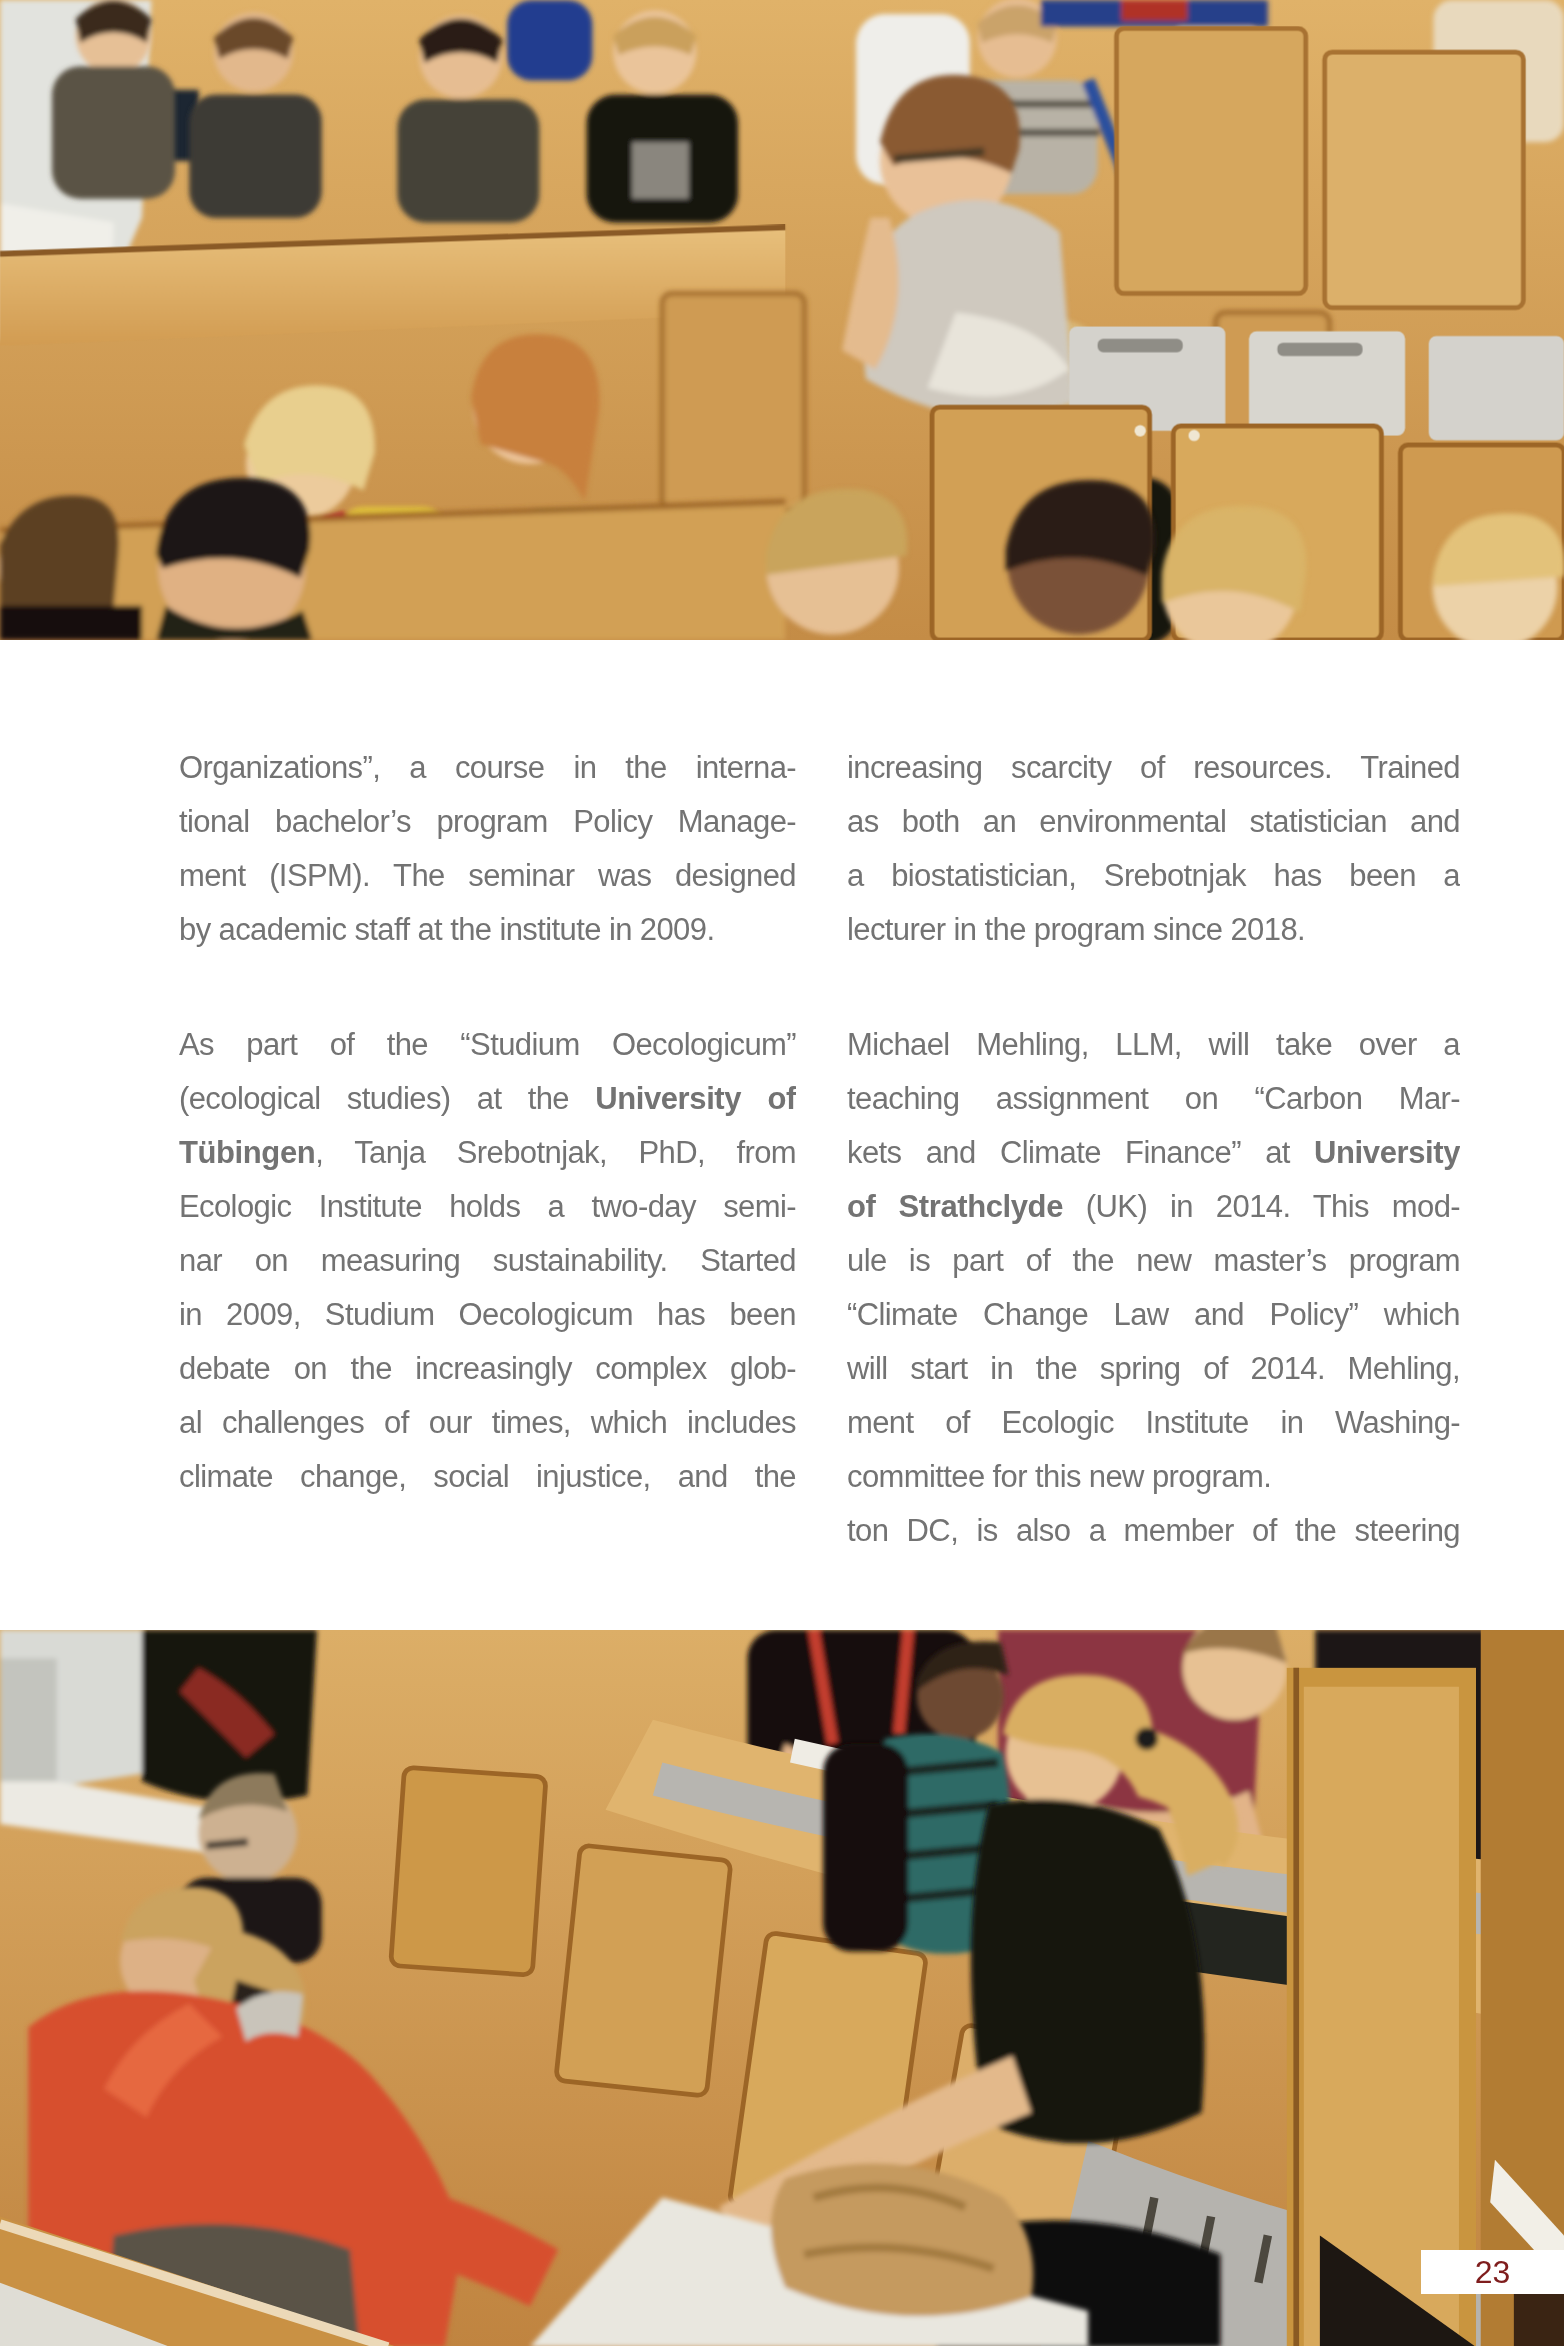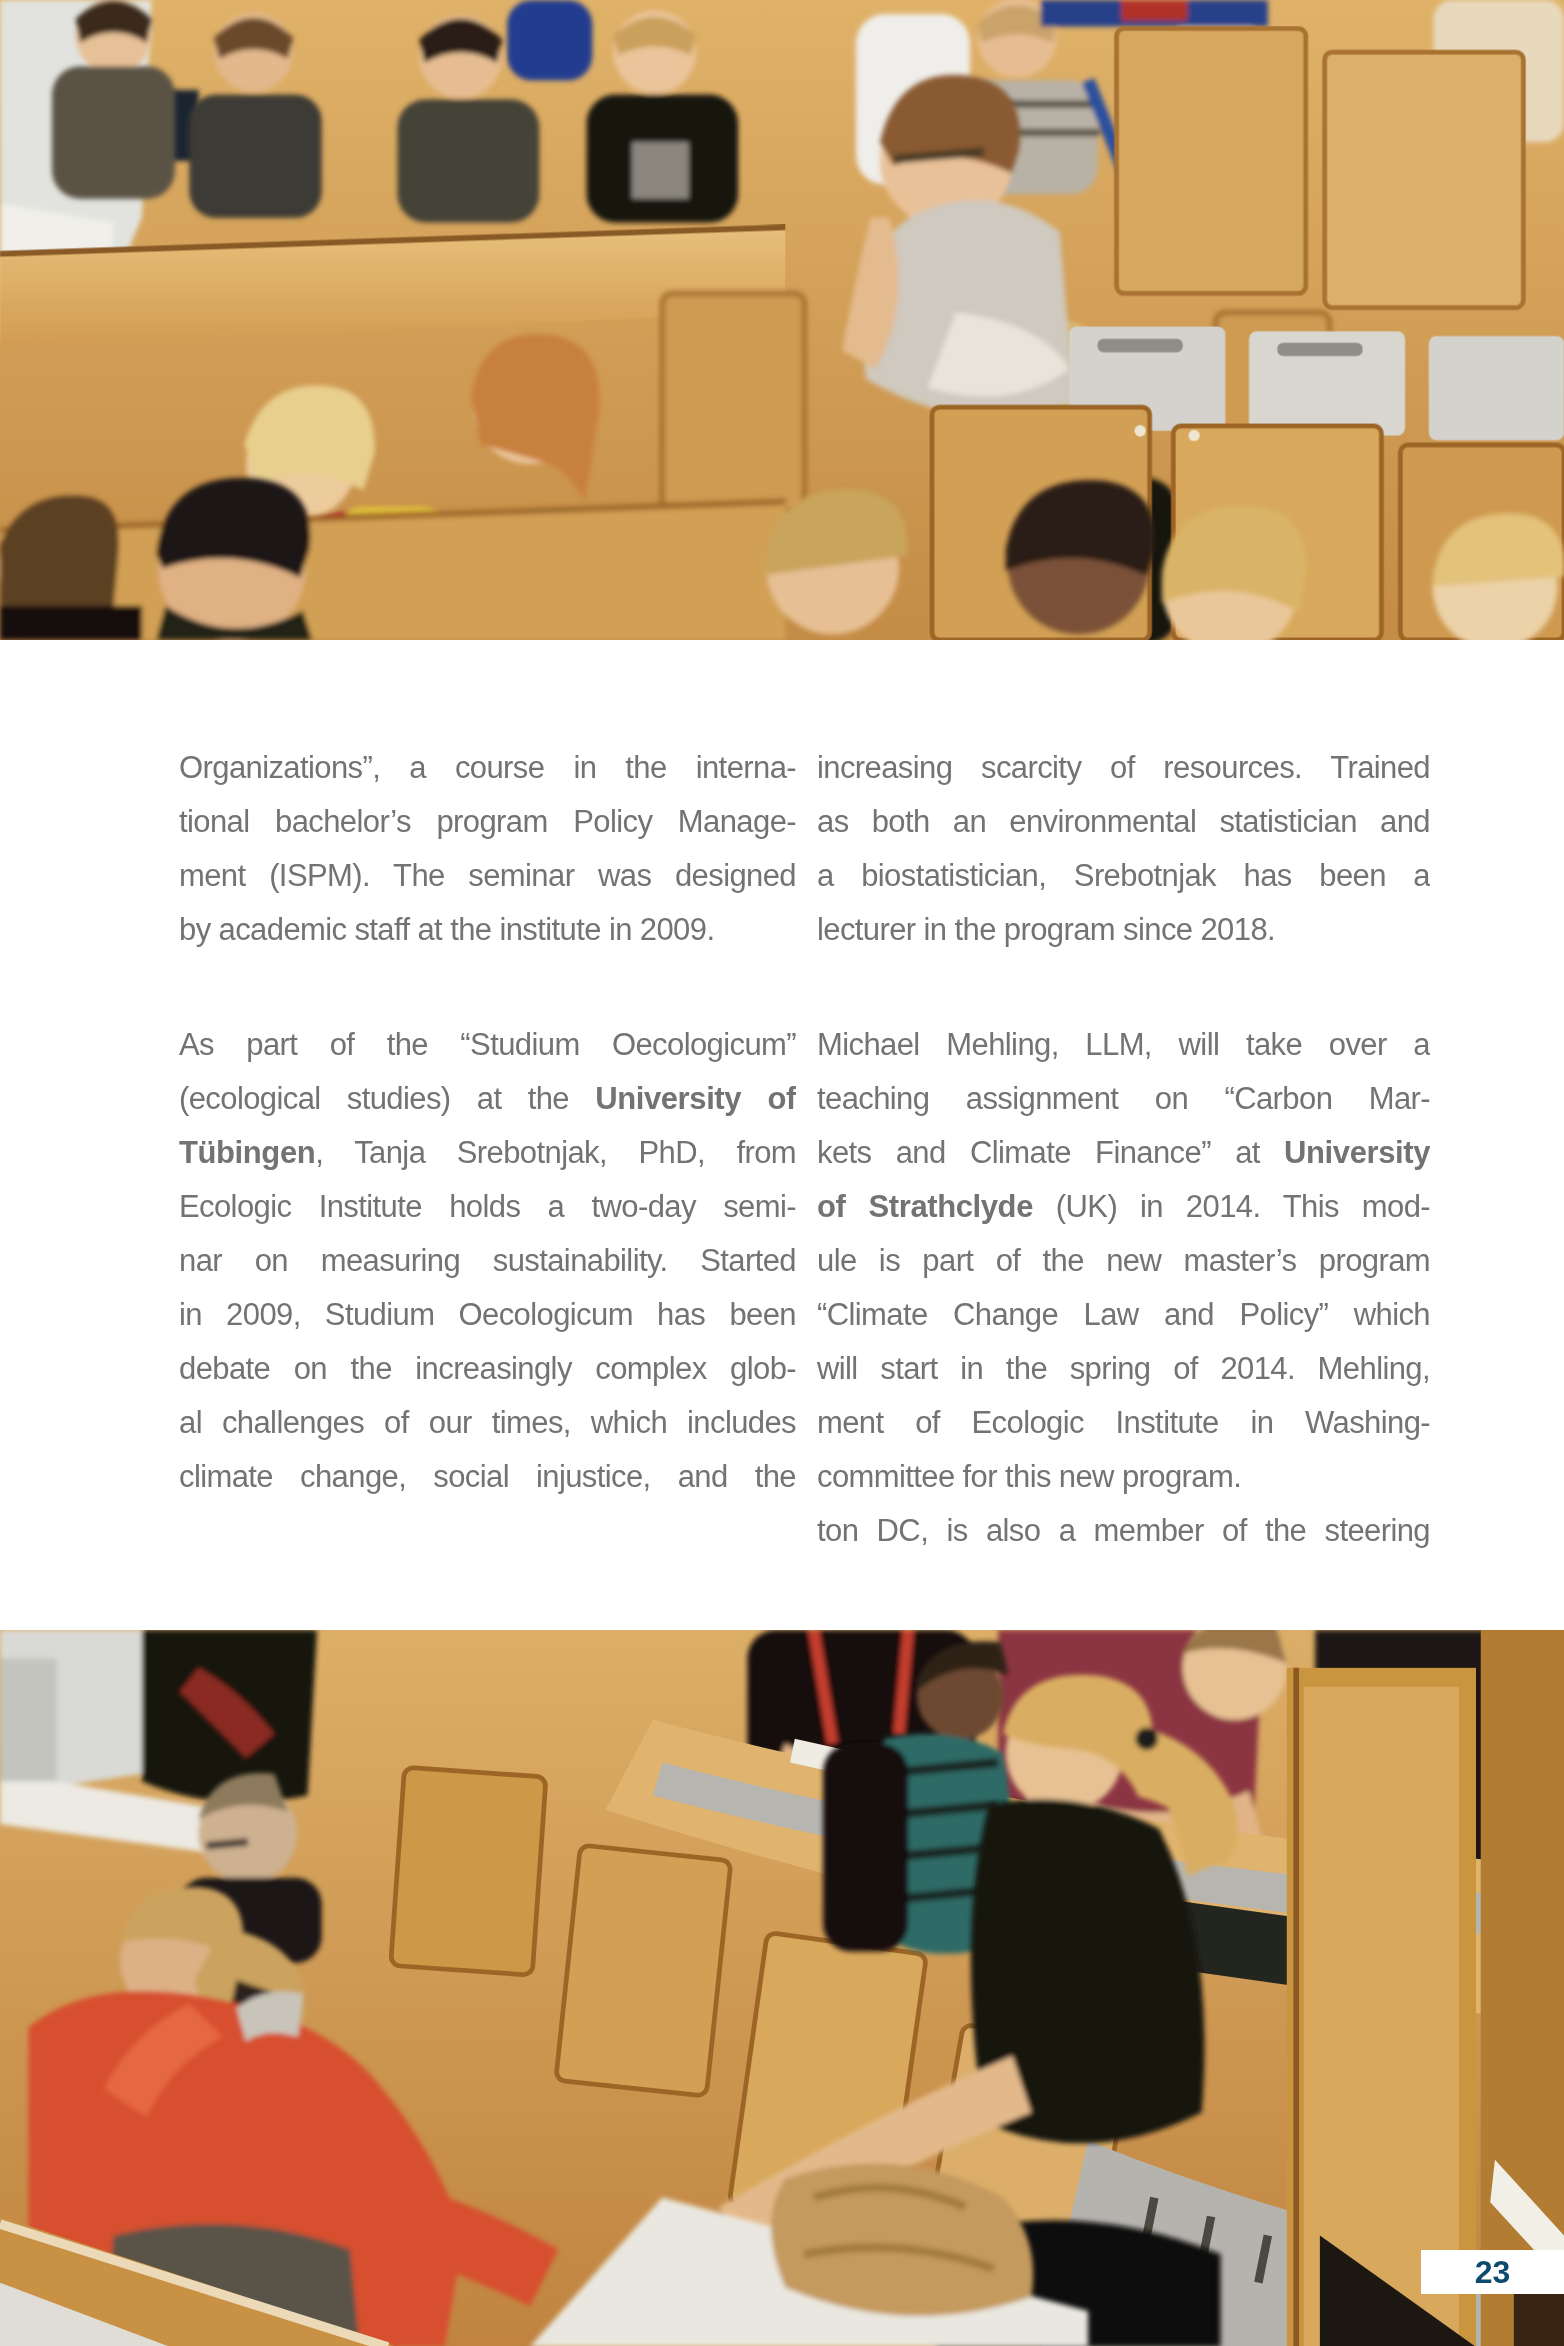--- a/index.html
+++ b/index.html
@@ -7,29 +7,29 @@
        font-family:"Liberation Sans","DejaVu Sans",sans-serif;}
 
   .photo{position:absolute;left:0;width:1564px;overflow:hidden;background:#c8924d;}
   .photo svg{display:block;width:100%;height:100%;}
   #photo-top{top:0;height:640px;}
   #photo-bottom{top:1630px;height:717px;}
 
   .column{position:absolute;top:741px;color:#737373;font-size:31px;line-height:54px;
           letter-spacing:-0.6px;}
   #col-left{left:179px;width:617px;}
-  #col-right{left:817px;width:613px;}
+  #col-right{left:847px;width:613px;}
   .paragraph + .paragraph{margin-top:61px;}
   .line{text-align:justify;text-align-last:justify;height:54px;overflow:hidden;}
   .line.last{text-align-last:left;}
   .line b{font-weight:700;letter-spacing:-0.4px;}
 
   #page-number-box{position:absolute;left:1421px;top:2250px;width:143px;height:44px;
        background:#ffffff;display:flex;align-items:center;justify-content:center;
-       font-size:32px;font-weight:700;color:#0c4a6e;z-index:5;}
+       font-size:32px;font-weight:400;color:#7f1d1d;z-index:5;}
 </style>
 </head>
 <body>
 
 <div class="photo" id="photo-top">
   <svg viewBox="0 0 1653 676" preserveAspectRatio="none" role="img" aria-label="Students seated in curved rows of light wooden benches in a lecture hall, listening">
     <defs>
       <linearGradient id="woodA" x1="0" y1="0" x2="0" y2="1">
         <stop offset="0" stop-color="#e0b269"></stop>
           <stop offset="1" stop-color="#c48c46"></stop>

